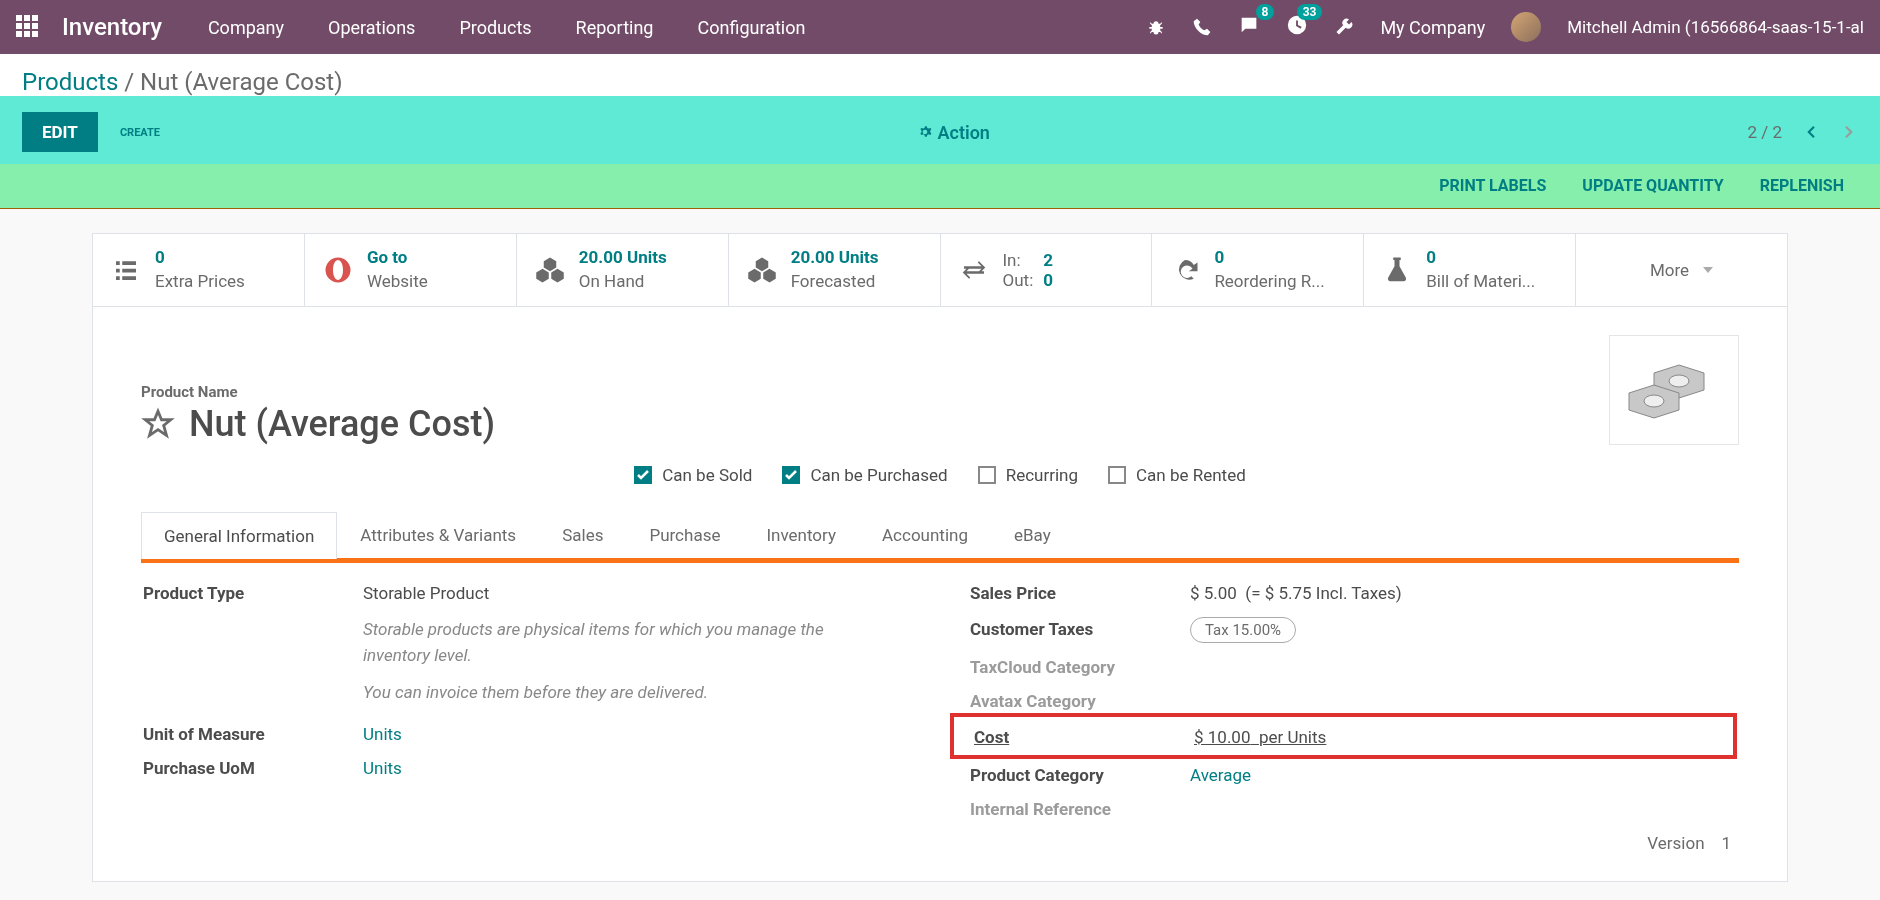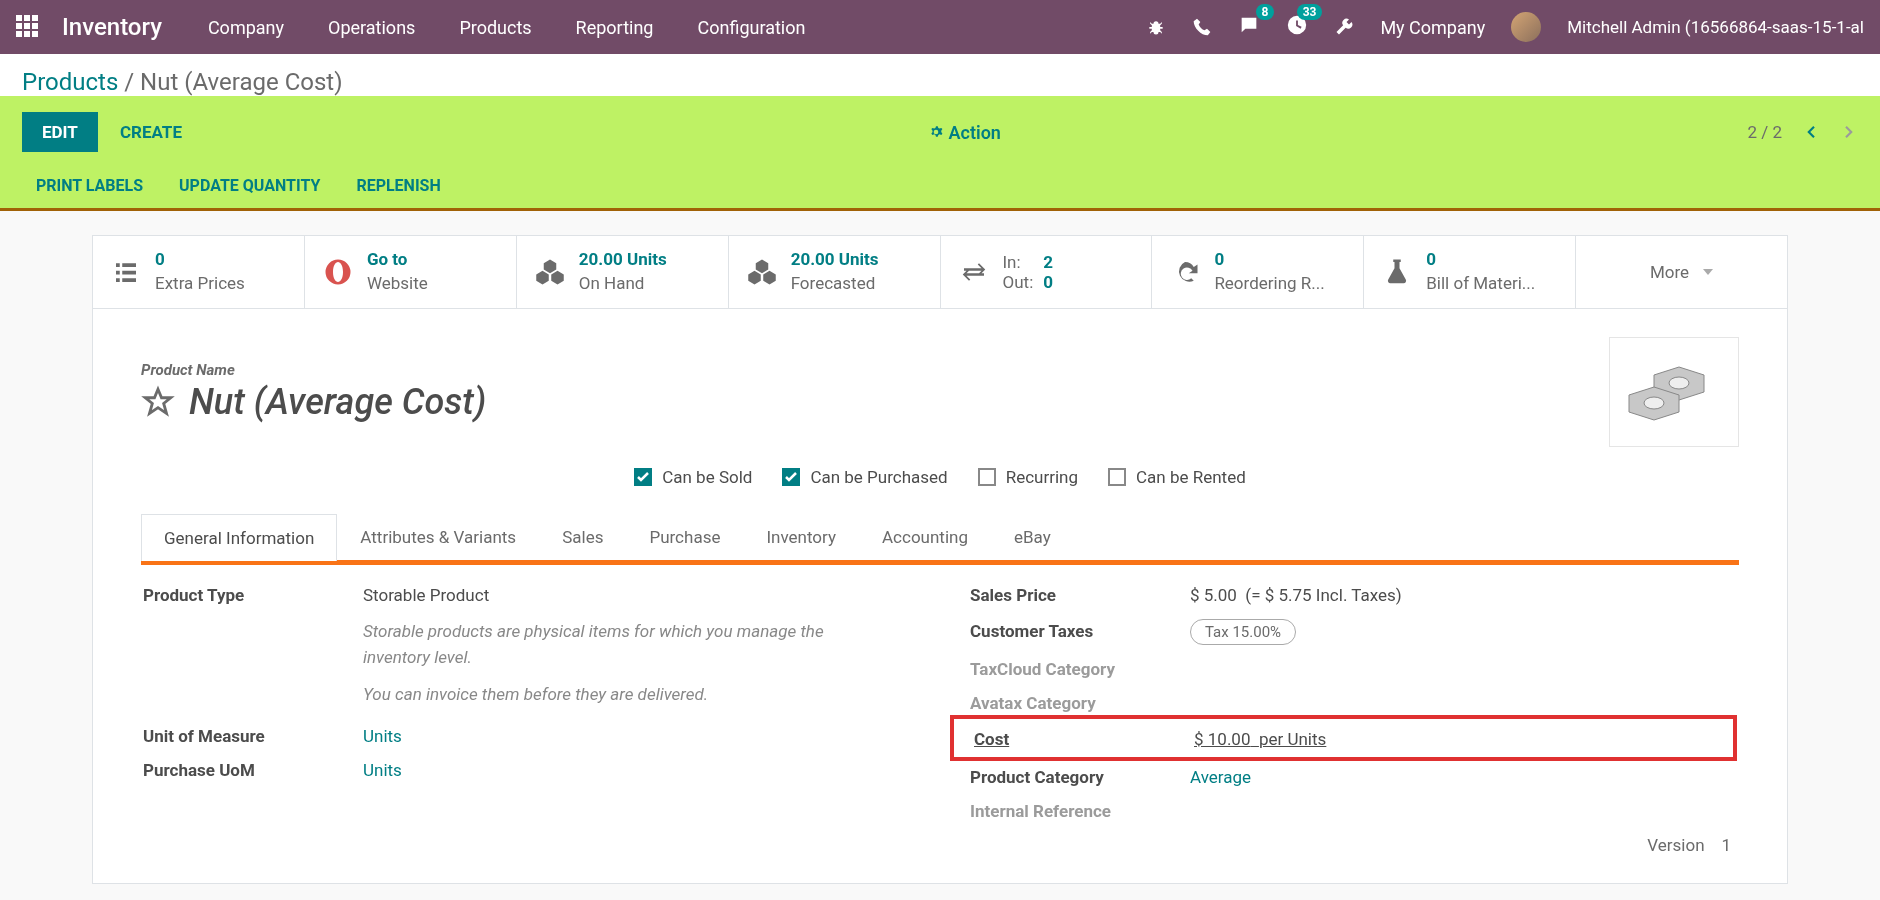--- a/index.html
+++ b/index.html
@@ -15,49 +15,49 @@
 .ico-w { width:22px; height:22px; }
 .badge-wrap { position:relative; display:inline-block; }
 .badge { position:absolute; top:-10px; right:-14px; background:#00a09d; color:#fff; font-size:12px; font-weight:700; padding:1px 6px; border-radius:10px; }
 .avatar { width:30px; height:30px; border-radius:50%; background:linear-gradient(135deg,#d4a574,#8b6f5c); display:inline-block; }
 .username { font-size:17px; }
 
 .breadcrumb-bar { background:#fff; padding:14px 22px 0; }
 .breadcrumb { font-size:24px; color:#6b6b6b; }
 .breadcrumb a { color:#017e84; text-decoration:none; }
 
-.action-bar { background:#bef264; padding:16px 22px 12px; display:flex; align-items:center; }
+.action-bar { background:#5eead4; padding:16px 22px 12px; display:flex; align-items:center; }
 .btn-edit { background:#017e84; color:#fff; border:none; padding:10px 20px; font-size:17px; font-weight:700; cursor:pointer; margin-right:22px; }
-.btn-create { color:#017e84; font-size:17px; font-weight:700; cursor:pointer; }
+.btn-create { color:#017e84; font-size:11px; font-weight:700; cursor:pointer; }
 .action-center { margin:0 auto; color:#017e84; font-size:18px; font-weight:600; display:flex; align-items:center; gap:6px; cursor:pointer; }
 .gear-sm { width:14px; height:14px; fill:#017e84; }
 .pager { display:flex; align-items:center; gap:20px; color:#6b6b6b; font-size:17px; }
 .chev { width:18px; height:18px; fill:#017e84; cursor:pointer; }
 .chev-gray { fill:#9b9b9b; }
 
-.sub-actions { background:#bef264; padding:12px 36px 13px; border-bottom:3px solid #a16207; display:flex; gap:36px; }
+.sub-actions { background:#86efac; padding:12px 36px 13px; border-bottom:1px solid #a16207; display:flex; gap:36px;justify-content:flex-end; }
 .sub-actions span { color:#017e84; font-size:16px; font-weight:700; cursor:pointer; }
 
 .form-sheet { background:#fff; margin:24px 92px 0; border:1px solid #dee2e6; }
 .stat-row { display:flex; border-bottom:1px solid #dee2e6; }
 .stat-btn { flex:1; border-right:1px solid #dee2e6; padding:12px 18px; display:flex; align-items:center; gap:14px; cursor:pointer; min-height:72px; }
 .stat-btn:last-child { border-right:none; }
 .stat-ico { width:30px; height:30px; fill:#6b6b6b; flex-shrink:0; }
 .stat-ico-red { fill:#d9534f; }
 .stat-txt { display:flex; flex-direction:column; line-height:1.4; }
 .stat-num { color:#017e84; font-size:17px; font-weight:700; }
 .stat-lbl { color:#6b6b6b; font-size:17px; white-space:nowrap; overflow:hidden; text-overflow:ellipsis; max-width:130px; }
 .stat-tbl { display:grid; grid-template-columns:auto auto; gap:0 10px; font-size:17px; }
 .stat-tbl .k { color:#6b6b6b; }
 .stat-tbl .v { color:#017e84; font-weight:700; }
 .more-btn { justify-content:center; color:#6b6b6b; font-size:17px; }
 .caret-down { width:0; height:0; border-left:5px solid transparent; border-right:5px solid transparent; border-top:6px solid #aaa; }
 
 .sheet-body { padding:28px 48px; }
-.title-row { display:flex; align-items:center; gap:8px;font-style:italic; }
+.title-row { display:flex; align-items:flex-end; gap:8px; }
 .title-left { flex:1; }
 .field-label { font-size:15px; color:#6b6b6b; font-weight:700; margin-bottom:2px; }
 .title-line { display:flex; align-items:center; gap:14px; }
 .star { width:34px; height:34px; fill:none; stroke:#6b6b6b; stroke-width:2; cursor:pointer; }
 .prod-title { font-size:36px; color:#4c4c4c; font-weight:500; }
 .prod-img { width:130px; height:110px; border:1px solid #e5e5e5; background:#fff; display:flex; align-items:center; justify-content:center; }
 .nut-svg { width:100px; height:70px; }
 
 .check-row { display:flex; gap:30px; margin-top:20px; font-size:17px; color:#4c4c4c;justify-content:center; }
 .chk { display:flex; align-items:center; gap:10px; cursor:pointer; }

